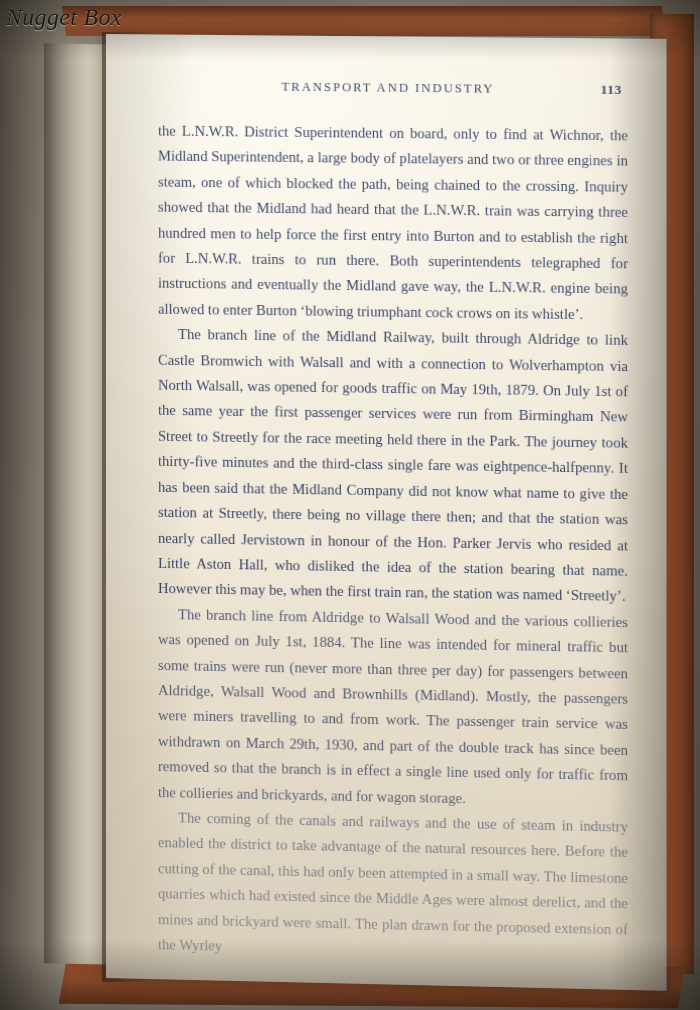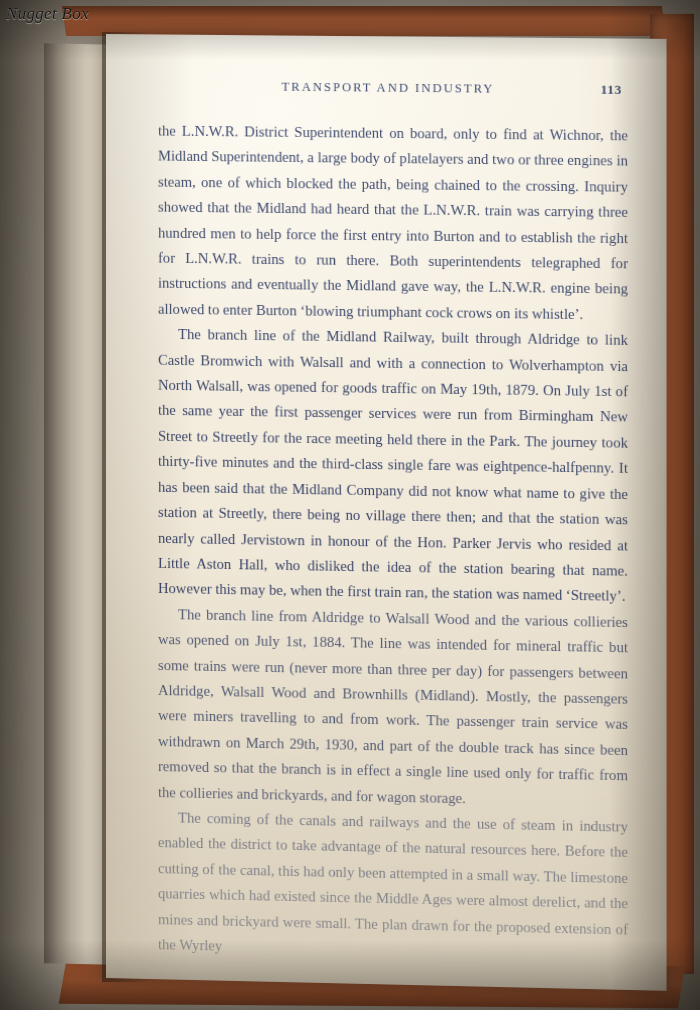--- a/index.html
+++ b/index.html
@@ -193,21 +193,21 @@
     z-index: 4;
   }
 
   
   #watermark {
     position: absolute;
     left: 6px;
     top: 4px;
     font-family: "Liberation Serif", serif;
     font-style: italic;
-    font-size: 17px;
+    font-size: 24px;
     color: #1b1b1b;
     letter-spacing: 0.3px;
     z-index: 60;
     text-shadow: 0 1px 1px rgba(255,255,255,0.45);
   }
 </style>
 </head>
 <body>
 
 <div id="photo">

